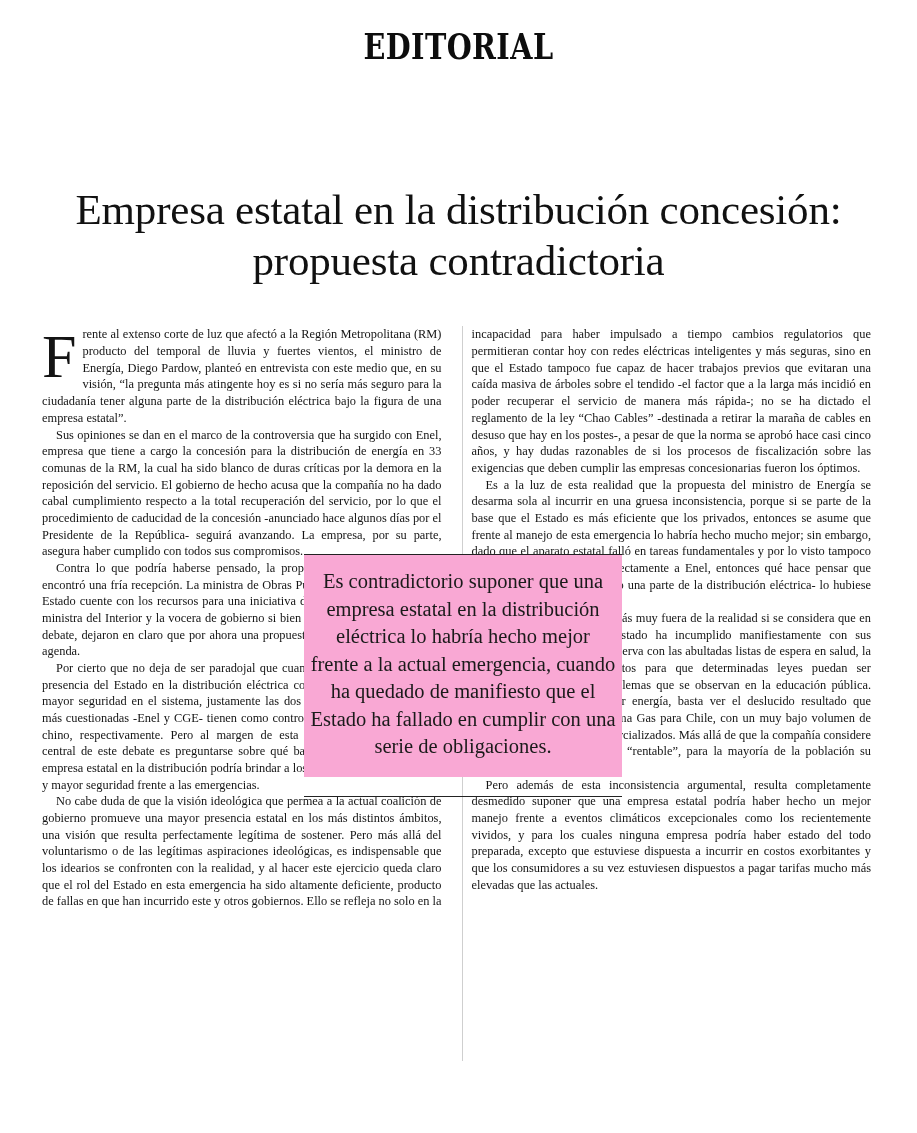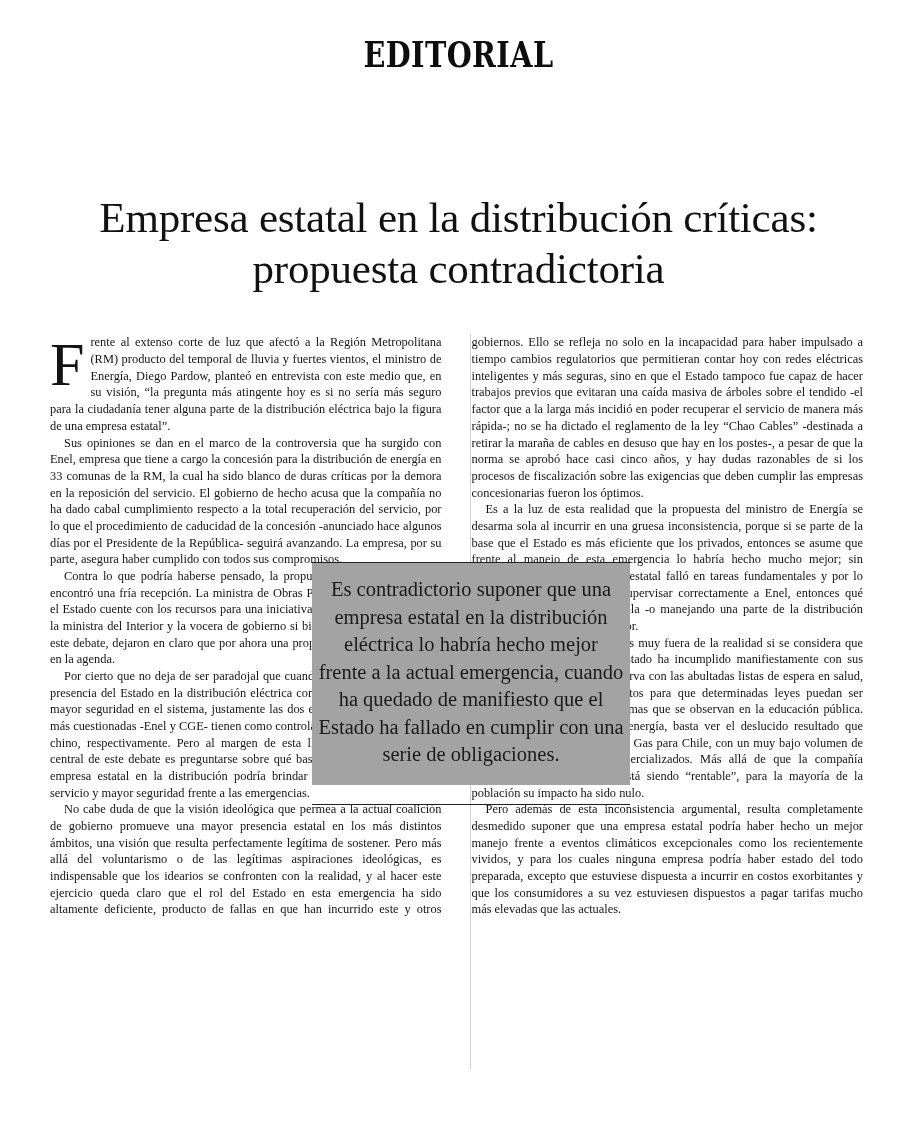--- a/index.html
+++ b/index.html
@@ -12,21 +12,21 @@
     height: 1133px;
     font-family: "Liberation Serif", serif;
     color: #141414;
     overflow: hidden;
   }
   .page {
     position: relative;
     width: 917px;
     height: 1133px;
     box-sizing: border-box;
-    padding: 12px;
+    padding: 4px;
   }
   .kicker {
     text-align: center;
     font-family: "DejaVu Serif", serif;
     font-weight: bold;
     font-size: 35px;
     letter-spacing: 0.5px;
     padding-top: 22px;
     color: #0d0d0d;
     transform: scaleX(0.82);
@@ -73,21 +73,21 @@
   }
   .pull-quote {
     position: absolute;
     left: 300px;
     top: 228px;
     width: 318px;
     text-align: center;
     font-size: 20.5px;
     line-height: 1.34;
     color: #1a1a1a;
-    background: #a3a3a3;
+    background: #f9a8d4;
     padding: 14px 6px 16px 6px;
     box-sizing: border-box;
     z-index: 5;
   }
   .rule-top, .rule-bottom {
     position: absolute;
     left: 300px;
     width: 318px;
     height: 1px;
     background: #222;
@@ -105,21 +105,21 @@
     z-index: 1;
   }
 </style>
 </head>
 <body>
 
 <div class="page">
 
   <div class="kicker">EDITORIAL</div>
 
-  <h1 class="headline">Empresa estatal en la distribución críticas: propuesta contradictoria</h1>
+  <h1 class="headline">Empresa estatal en la distribución concesión: propuesta contradictoria</h1>
 
   <div class="columns">
     <p class="first"><span class="dropcap">F</span><span>rente al extenso corte de luz que afectó a la Región Metropolitana (RM) producto del temporal de lluvia y fuertes vientos, el ministro de Energía, Diego Pardow, planteó en entrevista con este medio que, en su visión, “la pregunta más atingente hoy es si no sería más seguro para la ciudadanía tener alguna parte de la distribución eléctrica bajo la figura de una empresa estatal”.</span></p>
     <p>Sus opiniones se dan en el marco de la controversia que ha surgido con Enel, empresa que tiene a cargo la concesión para la distribución de energía en 33 comunas de la RM, la cual ha sido blanco de duras críticas por la demora en la reposición del servicio. El gobierno de hecho acusa que la compañía no ha dado cabal cumplimiento respecto a la total recuperación del servicio, por lo que el procedimiento de caducidad de la concesión -anunciado hace algunos días por el Presidente de la República- seguirá avanzando. La empresa, por su parte, asegura haber cumplido con todos sus compromisos.</p>
     <p>Contra lo que podría haberse pensado, la propuesta del ministro Pardow encontró una fría recepción. La ministra de Obras Públicas puso en duda que el Estado cuente con los recursos para una iniciativa de este tipo, en tanto que la ministra del Interior y la vocera de gobierno si bien no cerraron la puerta a este debate, dejaron en claro que por ahora una propuesta de este tipo no está en la agenda.</p>
     <p>Por cierto que no deja de ser paradojal que cuando una autoridad pide más presencia del Estado en la distribución eléctrica como una forma de asegurar mayor seguridad en el sistema, justamente las dos empresas que han sido las más cuestionadas -Enel y CGE- tienen como controladores al Estado italiano y chino, respectivamente. Pero al margen de esta llamativa coincidencia, lo central de este debate es preguntarse sobre qué base cabría suponer que una empresa estatal en la distribución podría brindar a los chilenos un mejor servicio y mayor seguridad frente a las emergencias.</p>
     <p>No cabe duda de que la visión ideológica que permea a la actual coalición de gobierno promueve una mayor presencia estatal en los más distintos ámbitos, una visión que resulta perfectamente legítima de sostener. Pero más allá del voluntarismo o de las legítimas aspiraciones ideológicas, es indispensable que los idearios se confronten con la realidad, y al hacer este ejercicio queda claro que el rol del Estado en esta emergencia ha sido altamente deficiente, producto de fallas en que han incurrido este y otros gobiernos. Ello se refleja no solo en la incapacidad para haber impulsado a tiempo cambios regulatorios que permitieran contar hoy con redes eléctricas inteligentes y más seguras, sino en que el Estado tampoco fue capaz de hacer trabajos previos que evitaran una caída masiva de árboles sobre el tendido -el factor que a la larga más incidió en poder recuperar el servicio de manera más rápida-; no se ha dictado el reglamento de la ley “Chao Cables” -destinada a retirar la maraña de cables en desuso que hay en los postes-, a pesar de que la norma se aprobó hace casi cinco años, y hay dudas razonables de si los procesos de fiscalización sobre las exigencias que deben cumplir las empresas concesionarias fueron los óptimos.</p>
     <p>Es a la luz de esta realidad que la propuesta del ministro de Energía se desarma sola al incurrir en una gruesa inconsistencia, porque si se parte de la base que el Estado es más eficiente que los privados, entonces se asume que frente al manejo de esta emergencia lo habría hecho mucho mejor; sin embargo, dado que el aparato estatal falló en tareas fundamentales y por lo visto tampoco fue capaz de supervisar correctamente a Enel, entonces qué hace pensar que administrándola -o manejando una parte de la distribución eléctrica- lo hubiese hecho mejor.</p>
     <p>La propuesta aparece además muy fuera de la realidad si se considera que en otra serie de ámbitos el Estado ha incumplido manifiestamente con sus compromisos, tal como se observa con las abultadas listas de espera en salud, la demora en dictar reglamentos para que determinadas leyes puedan ser operativas, o los graves problemas que se observan en la educación pública. Incluso si se trata del sector energía, basta ver el deslucido resultado que presenta Enap con su programa Gas para Chile, con un muy bajo volumen de cilindros de gas licuado comercializados.  Más allá de que la compañía considere que este negocio está siendo “rentable”, para la mayoría de la población su impacto ha sido nulo.</p>
     <p>Pero además de esta inconsistencia argumental, resulta completamente desmedido suponer que una empresa estatal podría haber hecho un mejor manejo frente a eventos climáticos excepcionales como los recientemente vividos, y para los cuales ninguna empresa podría haber estado del todo preparada, excepto que estuviese dispuesta a incurrir en costos exorbitantes y que los consumidores a su vez estuviesen dispuestos a pagar tarifas mucho más elevadas que las actuales.</p>

